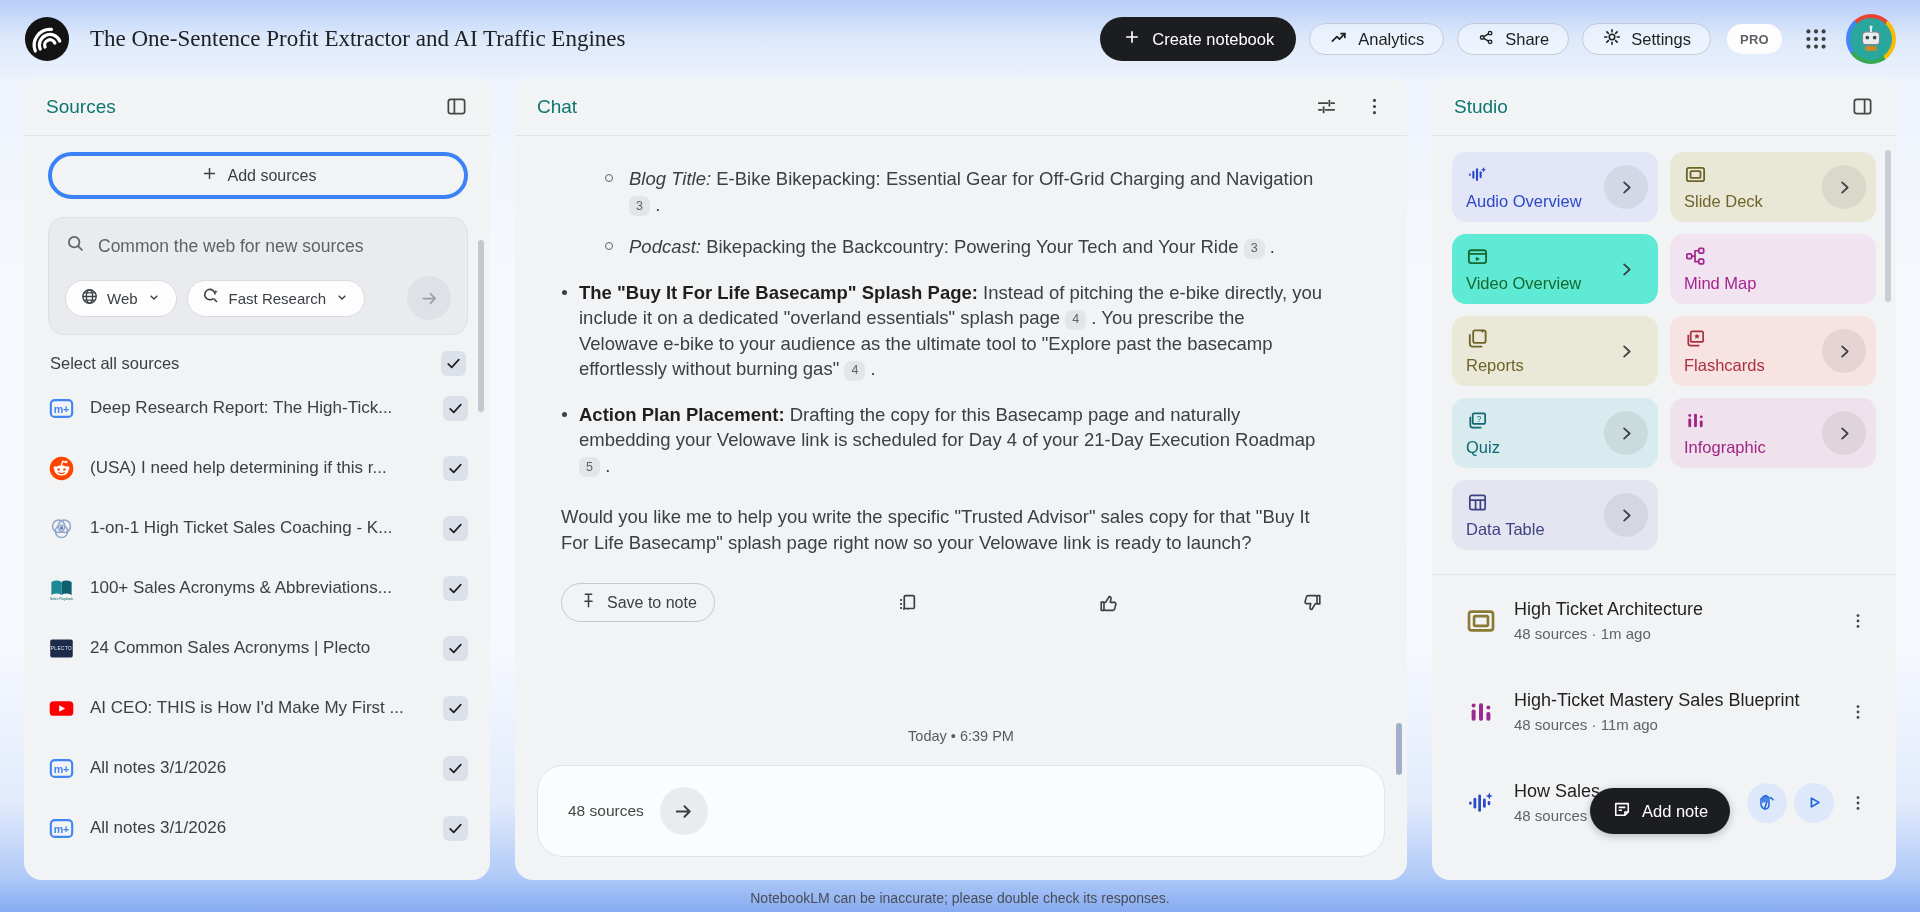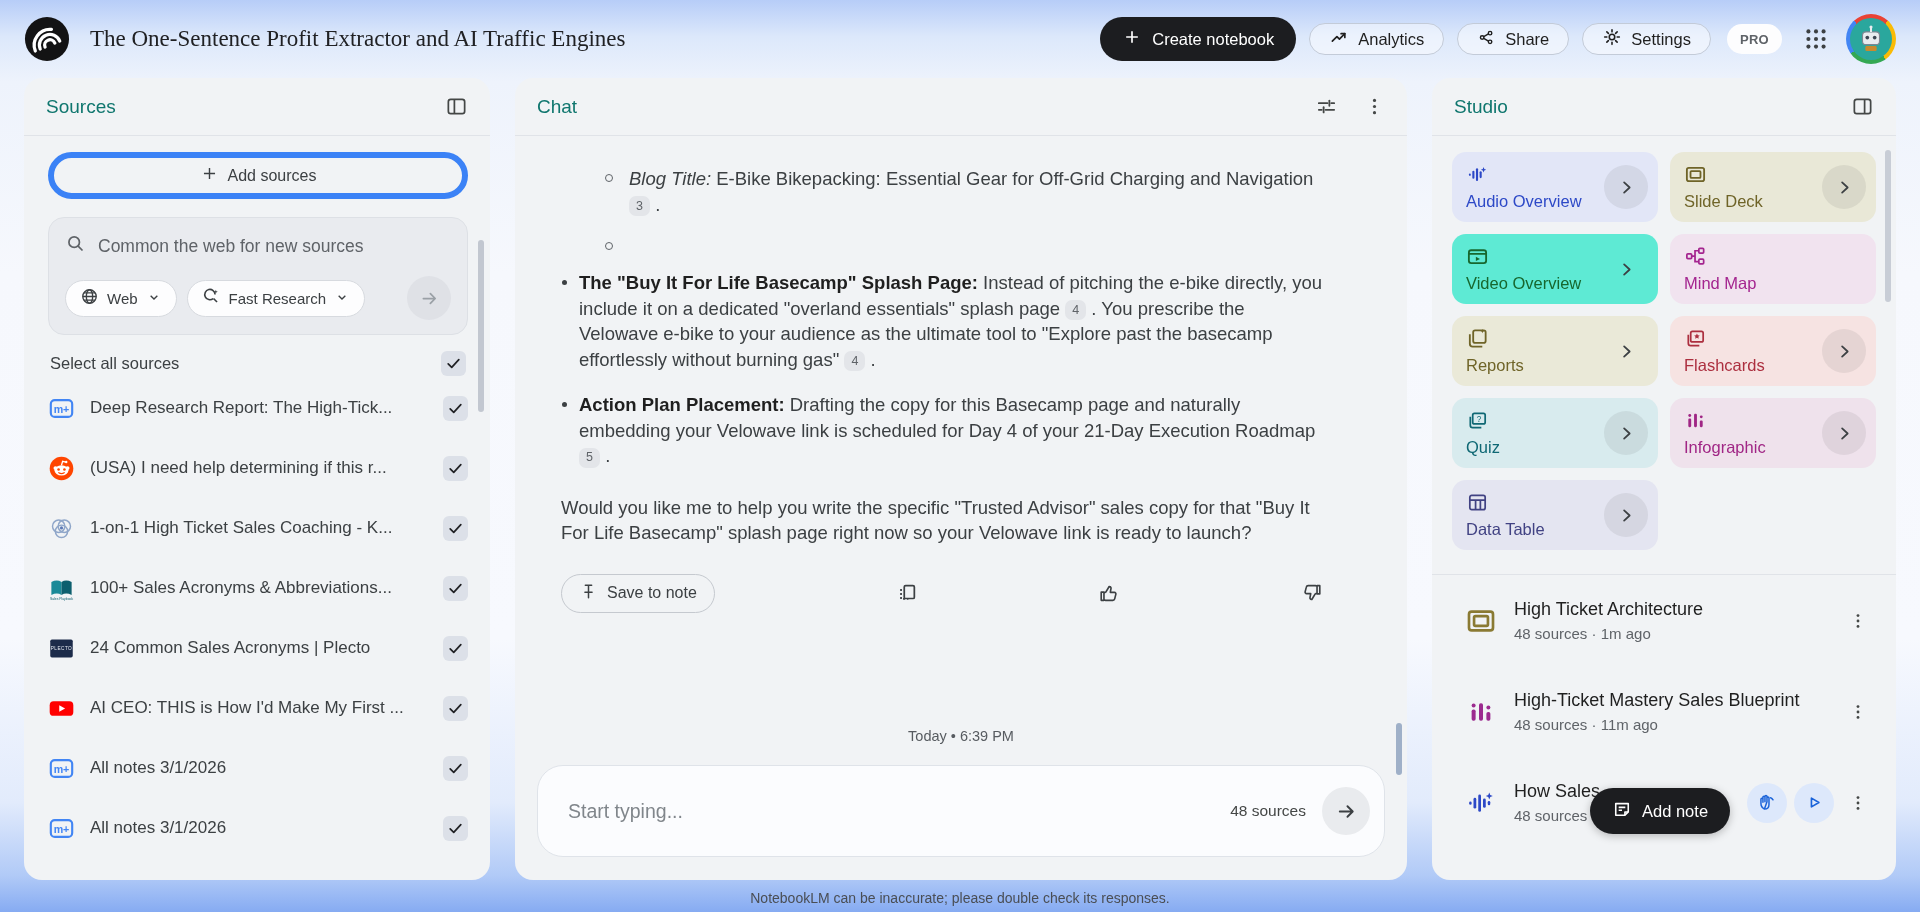--- a/index.html
+++ b/index.html
@@ -24,21 +24,21 @@
   .avatar-inner { width:42px; height:42px; border-radius:50%; background:#2aa79d; display:flex; align-items:center; justify-content:center; overflow:hidden; }
   
   .panel { position:absolute; top:78px; height:802px; background:#f1f3f5; border-radius:18px; overflow:hidden; }
   .panel-header { height:58px; display:flex; align-items:center; justify-content:space-between; padding:0 22px; border-bottom:1px solid #e0e3e8; }
   .panel-title { font-size:19px; color:#0f766e; }
   .hdr-icons { display:flex; align-items:center; gap:26px; }
   .icon-btn { background:none; border:none; cursor:pointer; display:flex; align-items:center; justify-content:center; padding:0; }
   
   .sources { left:24px; width:466px; }
   .sources-body { padding:16px 22px 0 24px; position:relative; }
-  .add-sources { width:100%; height:47px; border:6px solid #3b82f6; border-radius:24px; background:transparent; display:flex; align-items:center; justify-content:center; gap:9px; font-size:16px; color:#3c4043; font-family:inherit; cursor:pointer; }
+  .add-sources { width:100%; height:47px; border:4px solid #3b82f6; border-radius:24px; background:transparent; display:flex; align-items:center; justify-content:center; gap:9px; font-size:16px; color:#3c4043; font-family:inherit; cursor:pointer; }
   .searchbox { margin-top:18px; background:#e9ebef; border:1px solid #dde0e5; border-radius:16px; padding:15px 16px 14px; }
   .search-row { display:flex; align-items:center; gap:12px; color:#5f6368; font-size:17.5px; }
   .filter-row { margin-top:17px; display:flex; align-items:center; gap:10px; }
   .filter-pill { height:37px; display:flex; align-items:center; gap:8px; padding:0 14px; background:#fdfdfe; border:1px solid #d7dadf; border-radius:19px; font-size:15px; color:#3c4043; font-family:inherit; cursor:pointer; }
   .go-btn { margin-left:auto; width:44px; height:44px; border-radius:50%; border:none; background:#dfe1e6; display:flex; align-items:center; justify-content:center; cursor:pointer; }
   .select-all { display:flex; align-items:center; justify-content:space-between; margin:16px 2px 2px; font-size:16.5px; color:#3c4043; }
   .cbx { width:25px; height:25px; border-radius:6px; background:#dce0e8; display:flex; align-items:center; justify-content:center; cursor:pointer; flex:0 0 auto; }
   .src-row { height:60px; display:flex; align-items:center; gap:15px; cursor:pointer; }
   .src-icon { width:27px; height:27px; flex:0 0 auto; display:flex; align-items:center; justify-content:center; }
   .src-title { flex:1; font-size:17px; color:#3c4043; white-space:nowrap; overflow:hidden; }
@@ -382,20 +382,21 @@
   </div>
   <div class="chat-scroll">
     <div class="msg">
       <div id="chat-sub-bullets">
           <div class="sub-bullet">
             <span class="sub-marker"></span>
             <div class="bullet-text"><i>Blog Title:</i><span> E-Bike Bikepacking: Essential Gear for Off-Grid Charging and Navigation </span><span class="cite-chip">3</span><span> .</span></div>
           </div>
           <div class="sub-bullet">
             <span class="sub-marker"></span>
+            <div class="bullet-text"><i>Podcast:</i><span> Bikepacking the Backcountry: Powering Your Tech and Your Ride </span><span class="cite-chip">3</span><span> .</span></div>
           </div>
         </div>
       <div id="chat-bullets">
           <div class="main-bullet">
             <span class="main-marker"></span>
             <div class="bullet-text"><b>The "Buy It For Life Basecamp" Splash Page:</b><span> Instead of pitching the e-bike directly, you include it on a dedicated "overland essentials" splash page </span><span class="cite-chip">4</span><span> . You prescribe the Velowave e-bike to your audience as the ultimate tool to "Explore past the basecamp effortlessly without burning gas" </span><span class="cite-chip">4</span><span> .</span></div>
           </div>
           <div class="main-bullet">
             <span class="main-marker"></span>
             <div class="bullet-text"><b>Action Plan Placement:</b><span> Drafting the copy for this Basecamp page and naturally embedding your Velowave link is scheduled for Day 4 of your 21-Day Execution Roadmap </span><span class="cite-chip">5</span><span> .</span></div>
@@ -423,21 +424,20 @@
         <button class="chat-act">
           <svg viewBox="0 0 24 24" width="22" height="22" fill="none" stroke="#3c4043" stroke-width="1.8" stroke-linejoin="round" transform="rotate(180)">
               <path d="M3.5 11h3v9h-3zM6.5 19.3l1.5.7h8.2c1 0 1.8-.7 2-1.6l1.3-5.2c.2-1-.5-1.9-1.5-1.9h-4.6l.8-4.3c.2-1-.5-1.9-1.5-2l-.5-.1-3.7 6.1-2 .9"></path>
             </svg>
         </button>
       </div>
     </div>
   </div>
   <div class="timestamp">Today • 6:39 PM</div>
   <div class="chat-input">
-    <span class="chat-placeholder">Start typing...</span>
     <span class="src-count">48 sources</span>
     <button class="send-btn">
       <svg viewBox="0 0 24 24" width="23" height="23" fill="none" stroke="#3c4043" stroke-width="2" stroke-linecap="round" stroke-linejoin="round">
           <path d="M5 12h13M13 6.5L18.5 12 13 17.5"></path>
         </svg>
     </button>
   </div>
   <div class="scrollthumb" style="right:5px; bottom:105px; width:6px; height:52px; background:#9fb0c8;"></div>
 </section>
 

